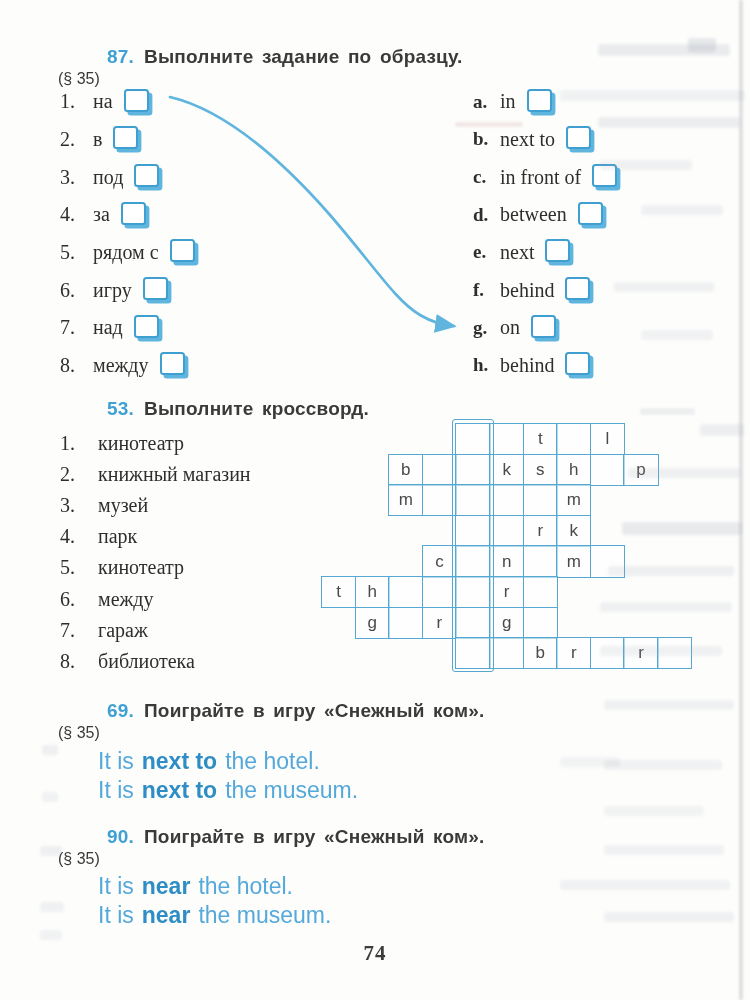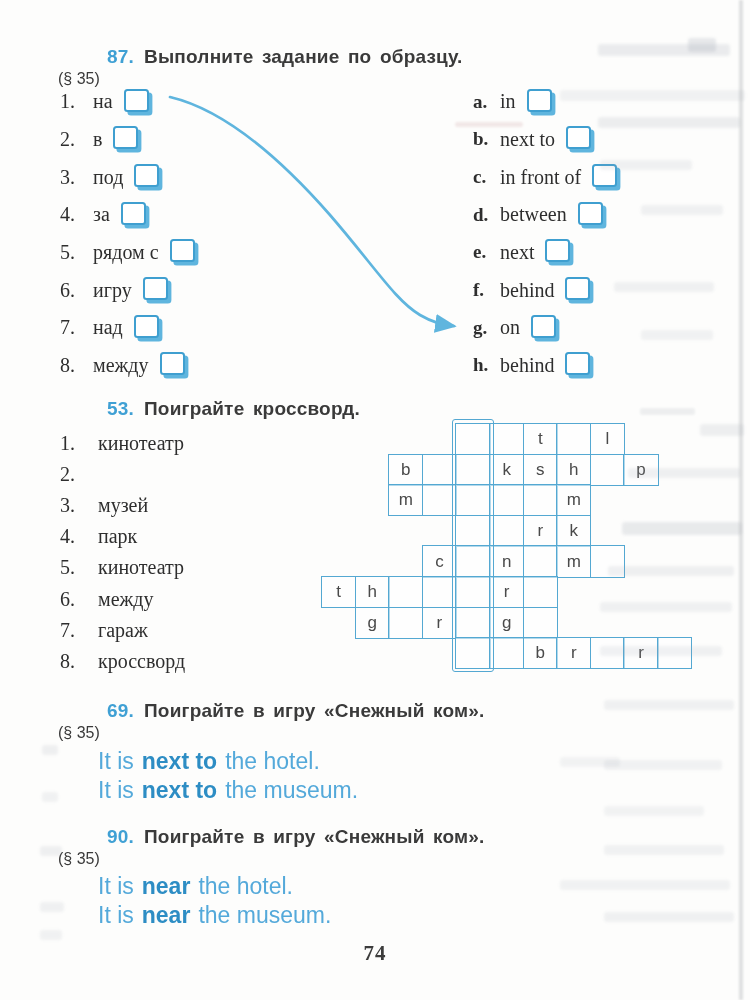--- a/index.html
+++ b/index.html
@@ -159,31 +159,32 @@
     <defs>
       <marker id="ah" markerWidth="9" markerHeight="8" refX="7" refY="3.5" orient="auto">
         <path d="M0,0 L8,3.5 L0,7 Z" fill="#5fb5de"></path>
       </marker>
     </defs>
     <path d="M 30 17 C 85 30, 140 78, 190 135 C 235 187, 255 220, 280 235 C 292 242, 300 244, 314 246" fill="none" stroke="#5fb5de" stroke-width="2.7" stroke-linecap="round" marker-end="url(#ah)"></path>
   </svg>
 
   <div class="ex-head" style="top:398px;">
     <span class="ex-num">53.</span>
-    <span>Поиграйте кроссворд.</span>
+    <span>Выполните кроссворд.</span>
   </div>
 
   <div class="word-list">
   <div class="w-row">
     <span class="w-num serif">1.</span>
     <span class="w-word serif">кинотеатр</span>
   </div>
 
   <div class="w-row">
     <span class="w-num serif">2.</span>
+    <span class="w-word serif">книжный магазин</span>
   </div>
 
   <div class="w-row">
     <span class="w-num serif">3.</span>
     <span class="w-word serif">музей</span>
   </div>
 
   <div class="w-row">
     <span class="w-num serif">4.</span>
     <span class="w-word serif">парк</span>
@@ -199,21 +200,21 @@
     <span class="w-word serif">между</span>
   </div>
 
   <div class="w-row">
     <span class="w-num serif">7.</span>
     <span class="w-word serif">гараж</span>
   </div>
 
   <div class="w-row">
     <span class="w-num serif">8.</span>
-    <span class="w-word serif">кроссворд</span>
+    <span class="w-word serif">библиотека</span>
   </div>
 </div>
 
   <div class="cw">
       <div class="cw-cell" style="left: 134.4px; top: 0px;"></div>
       <div class="cw-cell" style="left: 168px; top: 0px;"></div>
       <div class="cw-cell" style="left: 201.6px; top: 0px;">t</div>
       <div class="cw-cell" style="left: 235.2px; top: 0px;"></div>
       <div class="cw-cell" style="left: 268.8px; top: 0px;">l</div>
       <div class="cw-cell" style="left: 67.2px; top: 30.6px;">b</div>

